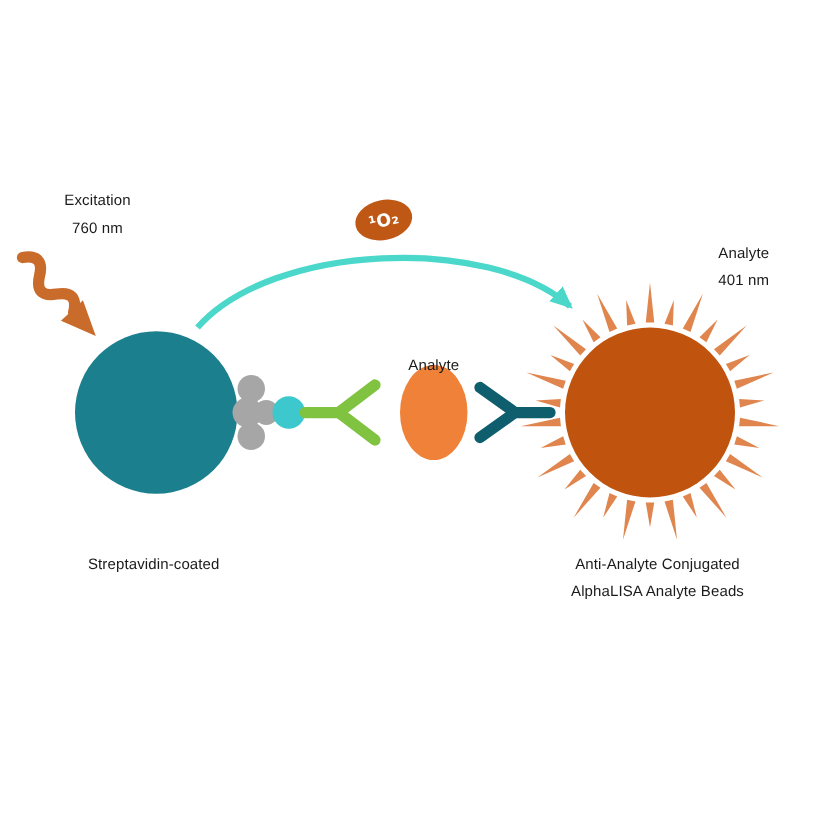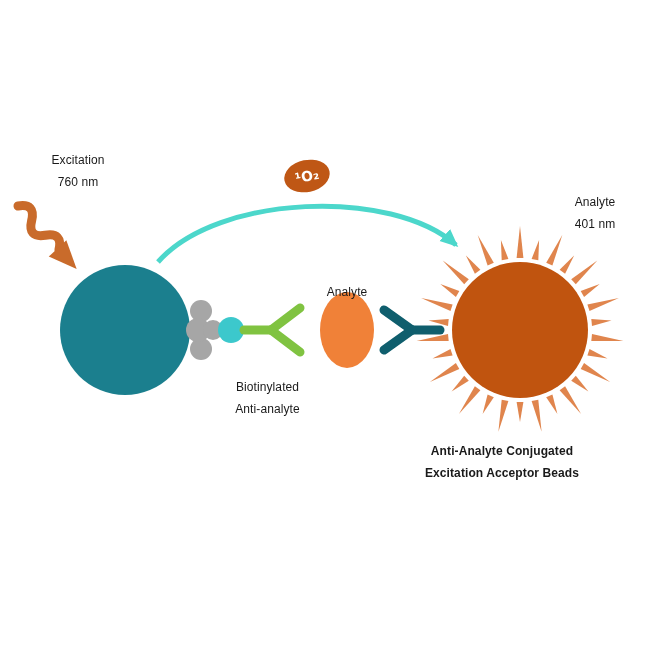--- a/index.html
+++ b/index.html
@@ -128,27 +128,23 @@
 
   <div class="label" style="left:540px; top:191px; width:110px;">
     <span>Analyte</span><br>
     <span>401 nm</span>
   </div>
 
   <div class="label" style="left:297px; top:253px; width:100px;margin-top:28px;">
     <span>Analyte</span>
   </div>
 
-  <div class="label" style="left:190px; top:376px; width:155px;">
-    <span>Biotinylated</span><br>
-    <span>Anti-analyte</span>
+
+  <div class="label" style="left:12px; top:440px; width:222px;">
+    <span>Streptavidin-coated</span><br>
   </div>
 
-  <div class="label" style="left:12px; top:440px; width:222px;">
-    <br>
-  </div>
-
-  <div class="label" style="left:380px; top:440px; width:244px;font-weight:bold;">
+  <div class="label" style="left:404px; top:440px; width:244px;">
     <span>Anti-Analyte Conjugated</span><br>
-    <span>Excitation Acceptor Beads</span>
+    <span>AlphaLISA Analyte Beads</span>
   </div>
 
 </div>
 
 </body></html>

